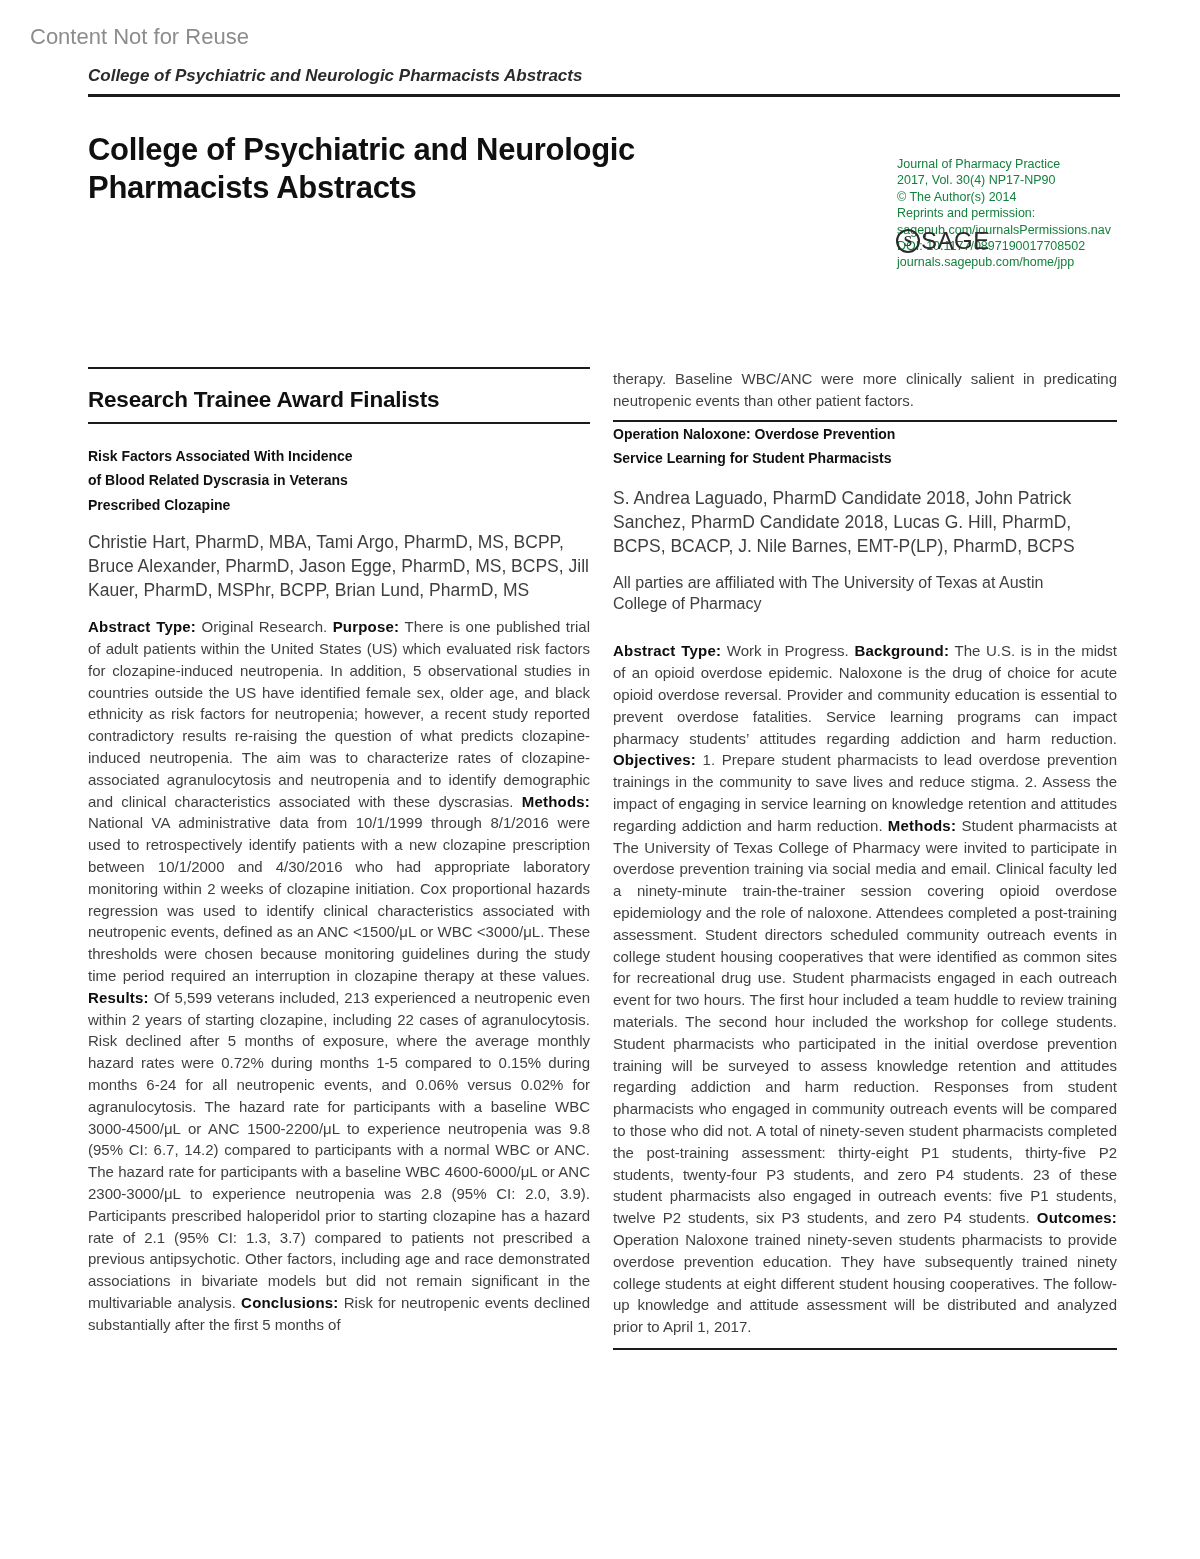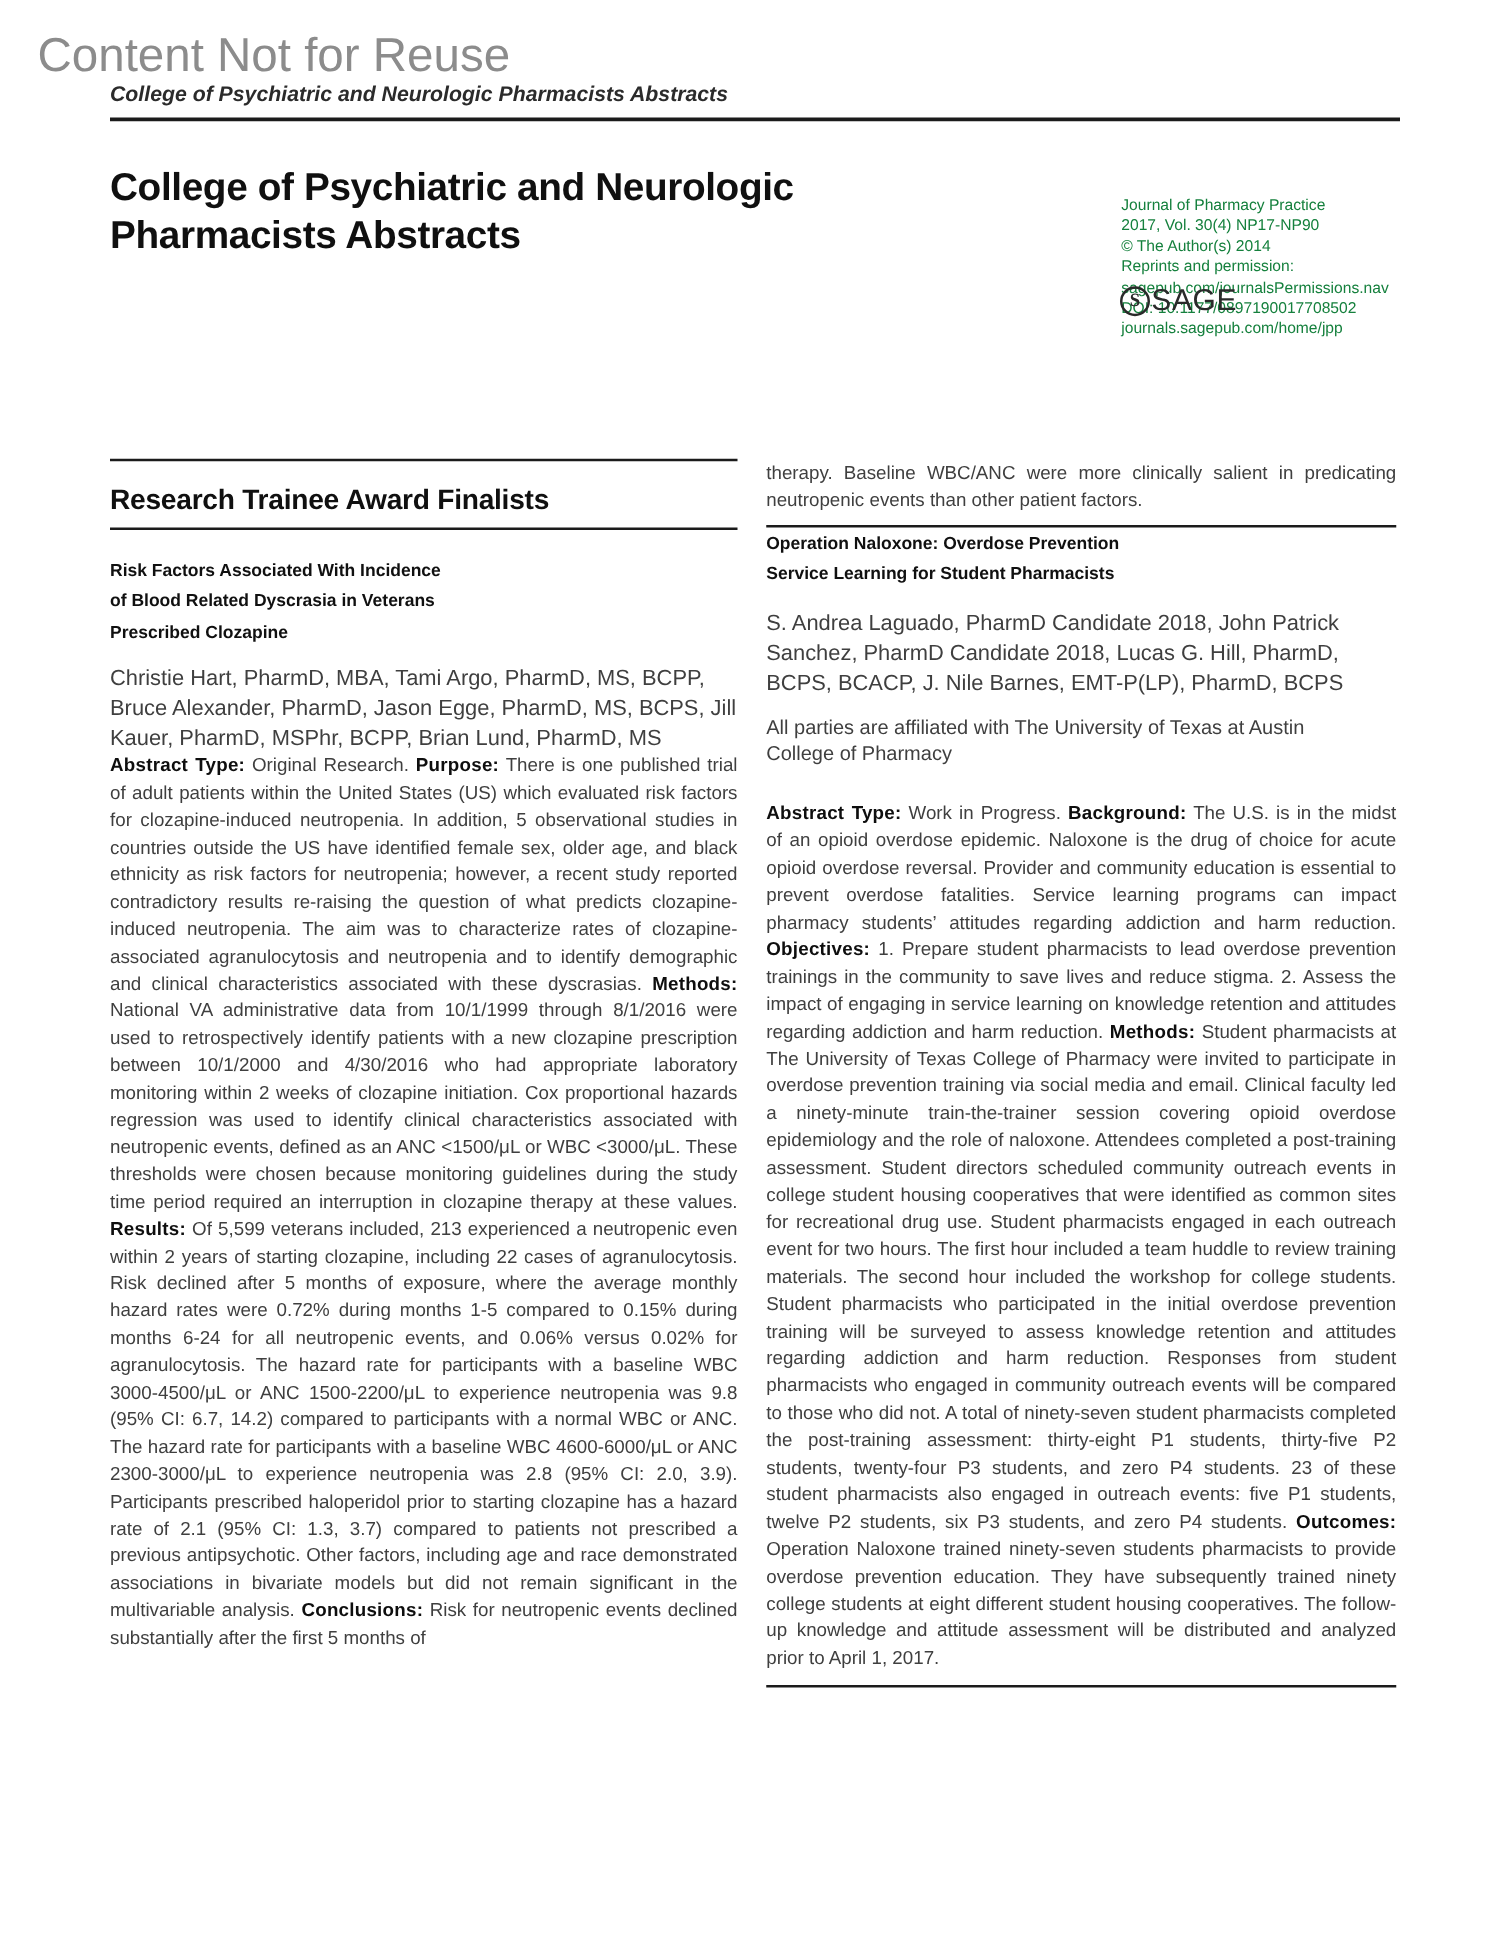--- a/index.html
+++ b/index.html
@@ -9,21 +9,21 @@
     height: 1559px;
     background: #ffffff;
     font-family: "Liberation Sans", sans-serif;
     color: #3f3f3f;
     overflow: hidden;
   }
   .watermark {
     position: absolute;
     left: 30px;
     top: 24px;
-    font-size: 38px;
+    font-size: 22px;
     color: #8c8c8c;
   }
   .running-head {
     position: absolute;
     left: 88px;
     top: 66px;
     font-size: 17px;
     font-style: italic;
     font-weight: bold;
     color: #2b2b2b;
@@ -117,21 +117,21 @@
     color: #3f3f3f;
     width: 480px;
   }
   .body-text {
     font-size: 15px;
     line-height: 21.8px;
     text-align: justify;
     color: #3f3f3f;
   }
   .body-text b { color: #0e0e0e; letter-spacing: 0.2px; }
-  .a1-body { margin-top: 0; }
+  .a1-body { margin-top: 14px; }
   .a2-body { margin-top: 26px; }
   .cont { margin-top: 5px; }
   .rule { height: 2px; background: #1b1b1b; }
   .rule-after-cont { margin-top: 8px; }
   .rule-end { margin-top: 10px; }
 </style>
 </head>
 <body>
 
 <div class="page">

